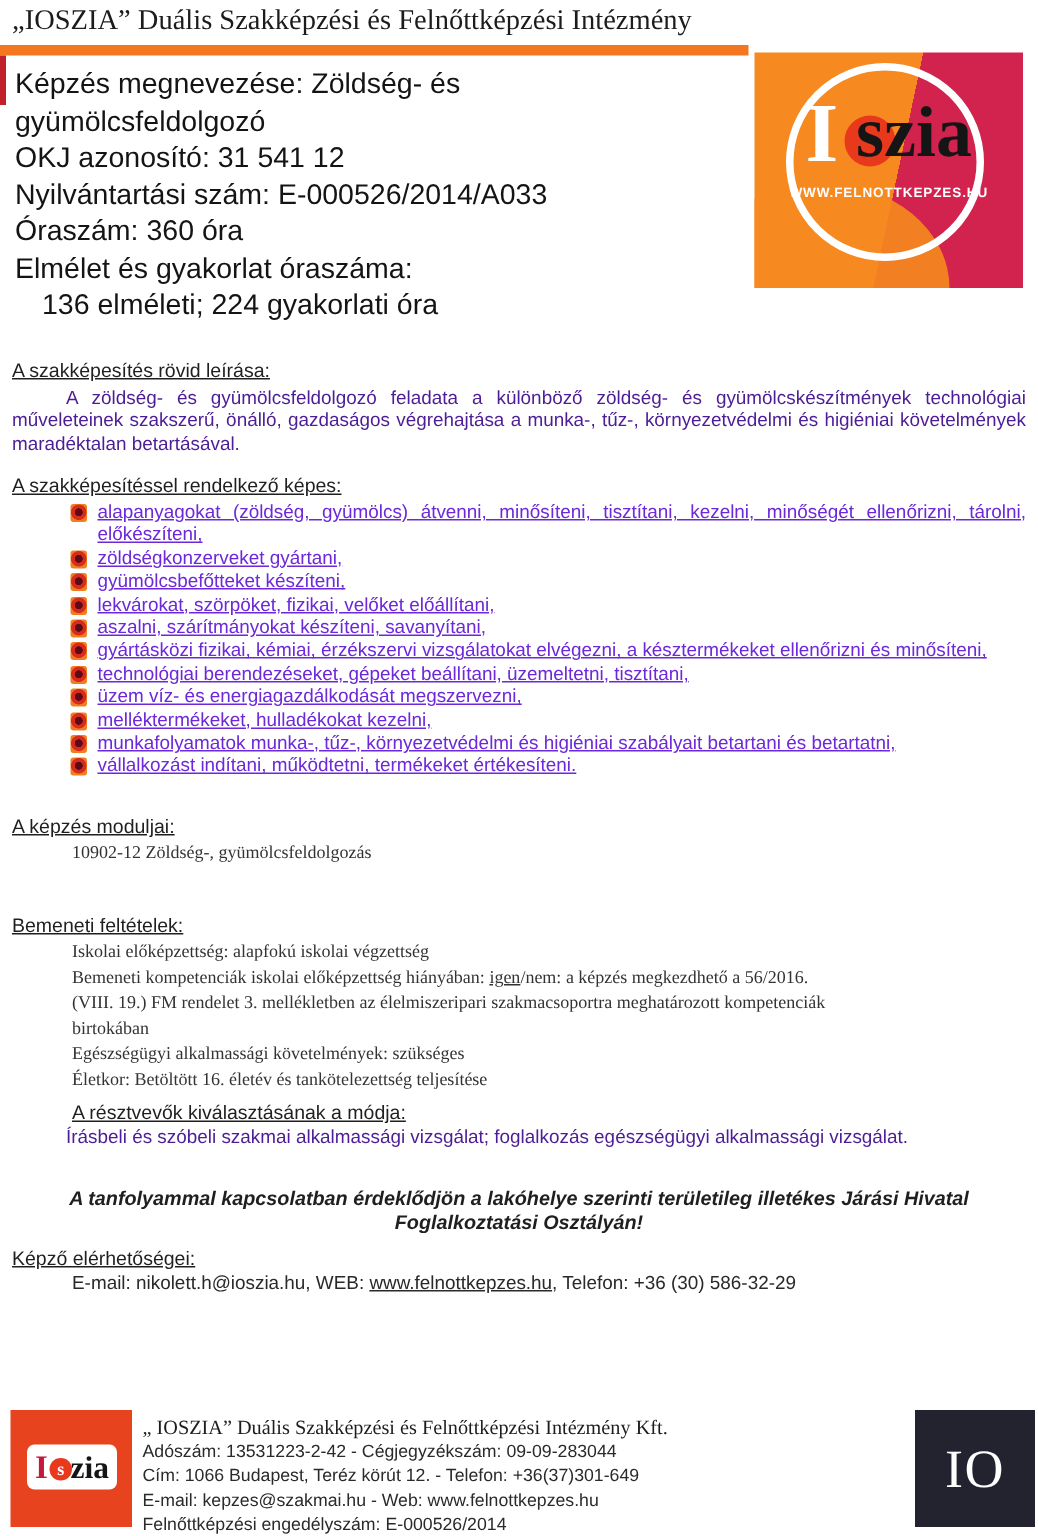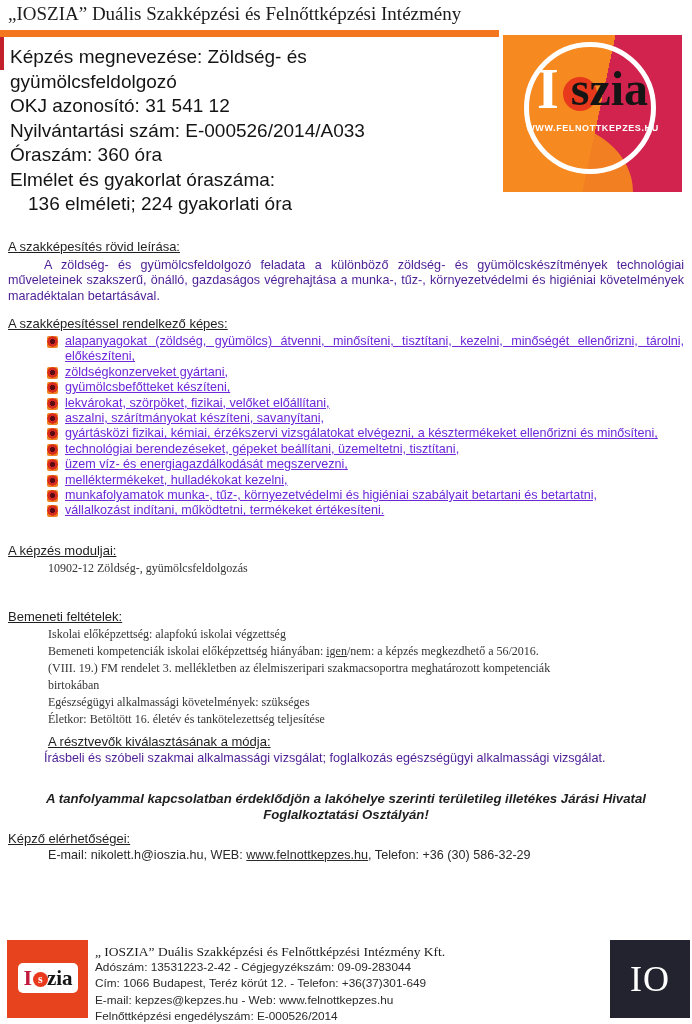--- a/index.html
+++ b/index.html
@@ -154,21 +154,21 @@
       <span class="fl-i">I</span>
       <span class="fl-dot">s</span>
       <span class="fl-zia">zia</span>
     </div>
   </div>
 
   <div class="footer-text">
     <div class="footer-company">„ IOSZIA” Duális Szakképzési és Felnőttképzési Intézmény Kft.</div>
     <div class="footer-line">Adószám: 13531223-2-42 - Cégjegyzékszám: 09-09-283044</div>
     <div class="footer-line">Cím: 1066 Budapest, Teréz körút 12. - Telefon: +36(37)301-649</div>
-    <div class="footer-line">E-mail: kepzes@kepzes.hu - Web: www.felnottkepzes.hu</div>
+    <div class="footer-line">E-mail: kepzes@szakmai.hu - Web: www.felnottkepzes.hu</div>
     <div class="footer-line">Felnőttképzési engedélyszám: E-000526/2014</div>
   </div>
 
   <div class="footer-logo-right">
     <span class="fr-io">IO</span>
   </div>
 
 </div>
 
 </body></html>

